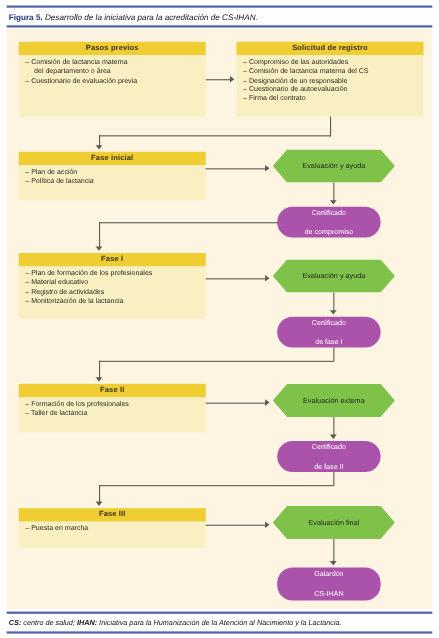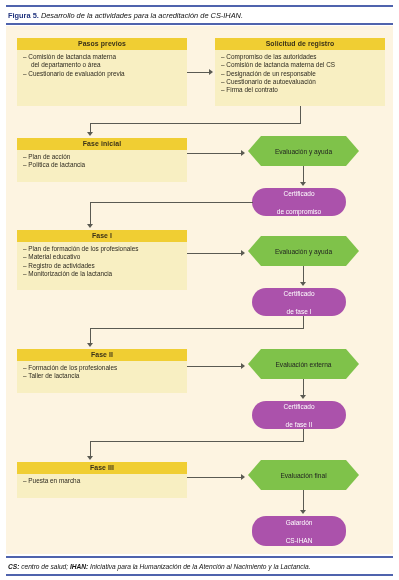--- a/index.html
+++ b/index.html
@@ -113,21 +113,21 @@
   }
 </style>
 </head>
 <body>
 
 <div class="figure">
 
   <div class="title-rule-top"></div>
   <div class="title">
     <span class="lbl">Figura 5.</span>
-    <span class="txt">Desarrollo de la actividades para la acreditación de CS-IHAN.</span>
+    <span class="txt">Desarrollo de la iniciativa para la acreditación de CS-IHAN.</span>
   </div>
   <div class="title-rule-bot"></div>
 
   <div class="canvas">
 
     <div class="ybox" style="left:11px;top:12px;width:170px;height:68px;">
       <div class="hdr">Pasos previos</div>
       <ul>
         <li>– Comisión de lactancia materna</li>
         <li class="cont">del departamento o área</li>

